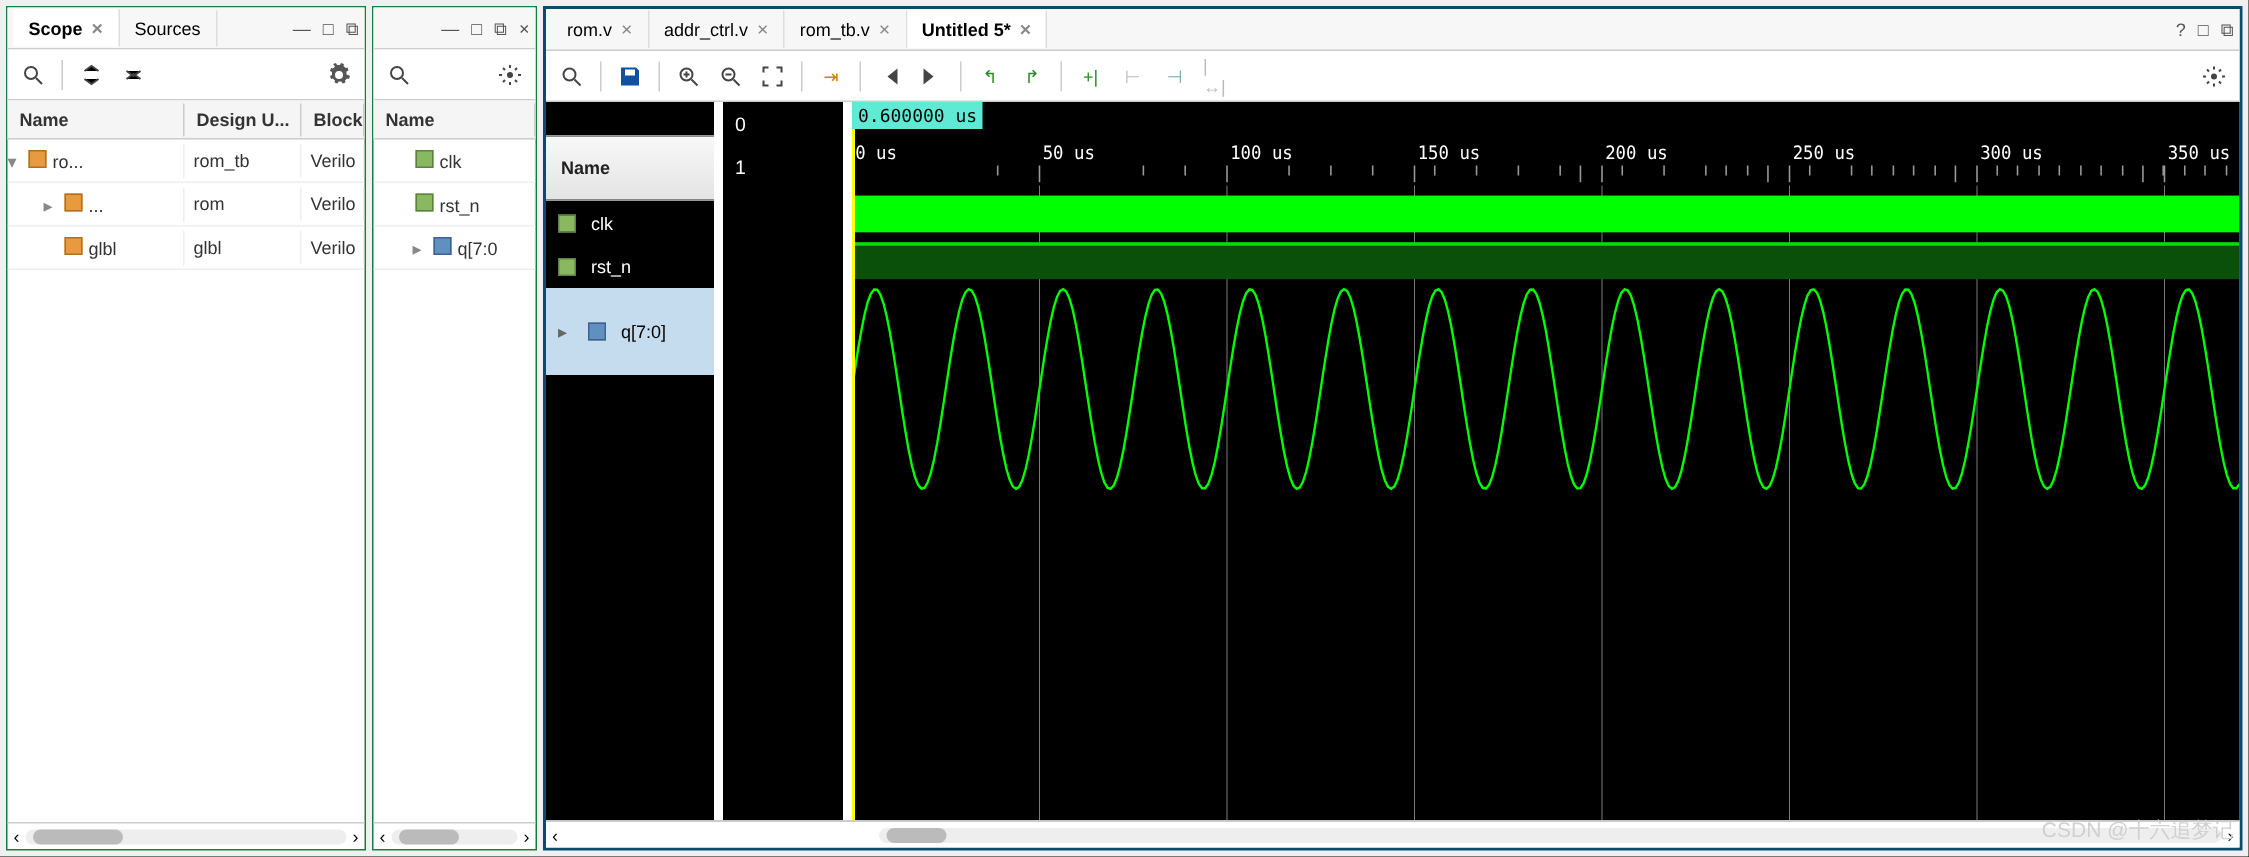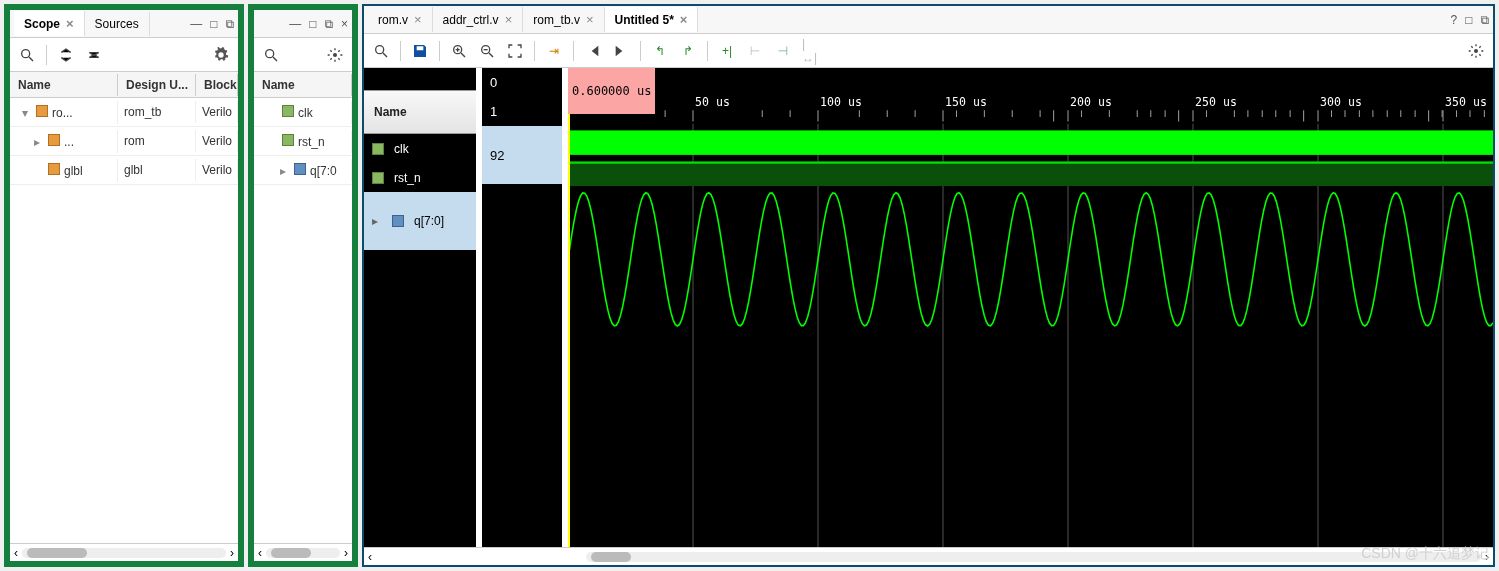--- a/index.html
+++ b/index.html
@@ -1,18 +1,18 @@
 <!DOCTYPE html>
 <html><head>
 <meta charset="utf-8">
 <style>
 * { box-sizing: border-box; margin: 0; padding: 0; font-family: Arial, sans-serif; font-size: 12px; }
 body { background: #f0f0f0; width: 1499px; height: 571px; display: flex; gap: 4px; padding: 4px; }
 
-.panel { background: #fff; border: 6px solid #15803d; display: flex; flex-direction: column; }
+.panel { background: #fff; border: 1px solid #15803d; display: flex; flex-direction: column; }
 .panel-left1 { width: 240px; }
 .panel-left2 { width: 110px; }
 .panel-main { flex: 1; border: 2px solid #0c4a6e; }
 
 .tabbar { display: flex; align-items: center; height: 28px; border-bottom: 1px solid #ccc; padding: 0 4px; gap: 0; background:#f7f7f7;}
 .tab { padding: 5px 10px; border-right: 1px solid #ddd; cursor: pointer; display:flex; align-items:center; gap:6px;}
 .tab.active { background: #fff; font-weight: bold;}
 .tab-close { color:#888; font-size:13px;}
 .win-ctrl { margin-left: auto; display: flex; gap: 8px; color: #555;}
 .win-ctrl span { cursor:pointer; }
@@ -42,21 +42,21 @@
 
 
 .wave-body{flex:1;display:flex;background:#000;overflow:hidden;}
 .wave-names{width:118px;border-right:6px solid #fff;display:flex;flex-direction:column;}
 .wave-values{width:86px;border-right:6px solid #fff;display:flex;flex-direction:column;}
 .wave-hdr{height:44px;background:linear-gradient(#f8f8f8,#e4e4e4);color:#222;font-weight:bold;display:flex;align-items:center;padding:0 10px;border-bottom:1px solid #999;border-top:1px solid #999;margin-top:22px;}
 .wave-row{height:29px;color:#fff;display:flex;align-items:center;padding:0 8px;gap:6px;font-size:13px;}
 .wave-row.sel{background:#c5dcef;color:#000;height:58px;}
 .wave-row .chev{color:#666;}
 .wave-canvas{flex:1;position:relative;}
-.cursor-label{position:absolute;top:0;left:0;background:#fca5a5;color:#000;font-family:monospace;font-size:12px;padding:16px 4px;z-index:10;text-align:right;}
+.cursor-label{position:absolute;top:0;left:0;background:#5eead4;color:#000;font-family:monospace;font-size:12px;padding:2px 4px;z-index:10;text-align:right;}
 .cursor-line{position:absolute;top:0;bottom:0;left:0;width:2px;background:#ffff00;z-index:9;}
 svg.wave-svg{width:100%;height:100%;}
 .ruler text{fill:#fff;font-size:11px;font-family:monospace;}
 .ruler line{stroke:#999;}
 .watermark{position:absolute;right:10px;bottom:8px;color:#d0d0d0;font-size:14px;z-index:20;}
 </style>
 </head>
 <body>
 
 <div class="panel panel-left1">
@@ -98,21 +98,21 @@
         </svg>
       </div>
   </div>
   <div class="header-row">
     <div class="col-name">Name</div>
     <div class="col-du">Design U...</div>
     <div class="col-bl">Block</div>
   </div>
   <div class="tree" id="scope-tree">
       <div class="tree-row">
-        <div class="col-name" style="padding-left: 12px;"><span class="chev">▾</span><span class="tree-ico ico-block"></span>ro...</div>
+        <div class="col-name" style="padding-left: 0;"><span class="chev">▾</span><span class="tree-ico ico-block"></span>ro...</div>
         <div class="col-du">rom_tb</div>
         <div class="col-bl">Verilo</div>
       </div>
       <div class="tree-row">
         <div class="col-name" style="padding-left: 24px;"><span class="chev">▸</span><span class="tree-ico ico-block"></span>...</div>
         <div class="col-du">rom</div>
         <div class="col-bl">Verilo</div>
       </div>
       <div class="tree-row">
         <div class="col-name" style="padding-left: 24px;"><span class="chev"></span><span class="tree-ico ico-block"></span>glbl</div>
@@ -278,21 +278,20 @@
             <span class="chev">▸</span>
             <span class="tree-ico ico-bus"></span>
             <span>q[7:0]</span>
           </div>
         </div>
     </div>
     <div class="wave-values">
       <div id="wave-value-rows">
           <div class="wave-row">0</div>
           <div class="wave-row">1</div>
-          <div class="wave-row sel">92</div>
         </div>
     </div>
     <div class="wave-canvas">
       <div class="cursor-label">0.600000 us</div>
       <div class="cursor-line"></div>
       <svg class="wave-svg" id="wave-svg" viewBox="0 0 880 430" preserveAspectRatio="none">
           <g class="ruler">
             <text x="2" y="34">0 us</text>
             <line x1="0" y1="38" x2="0" y2="48"></line>
             <line x1="92.39999999999999" y1="38" x2="92.39999999999999" y2="44"></line>

